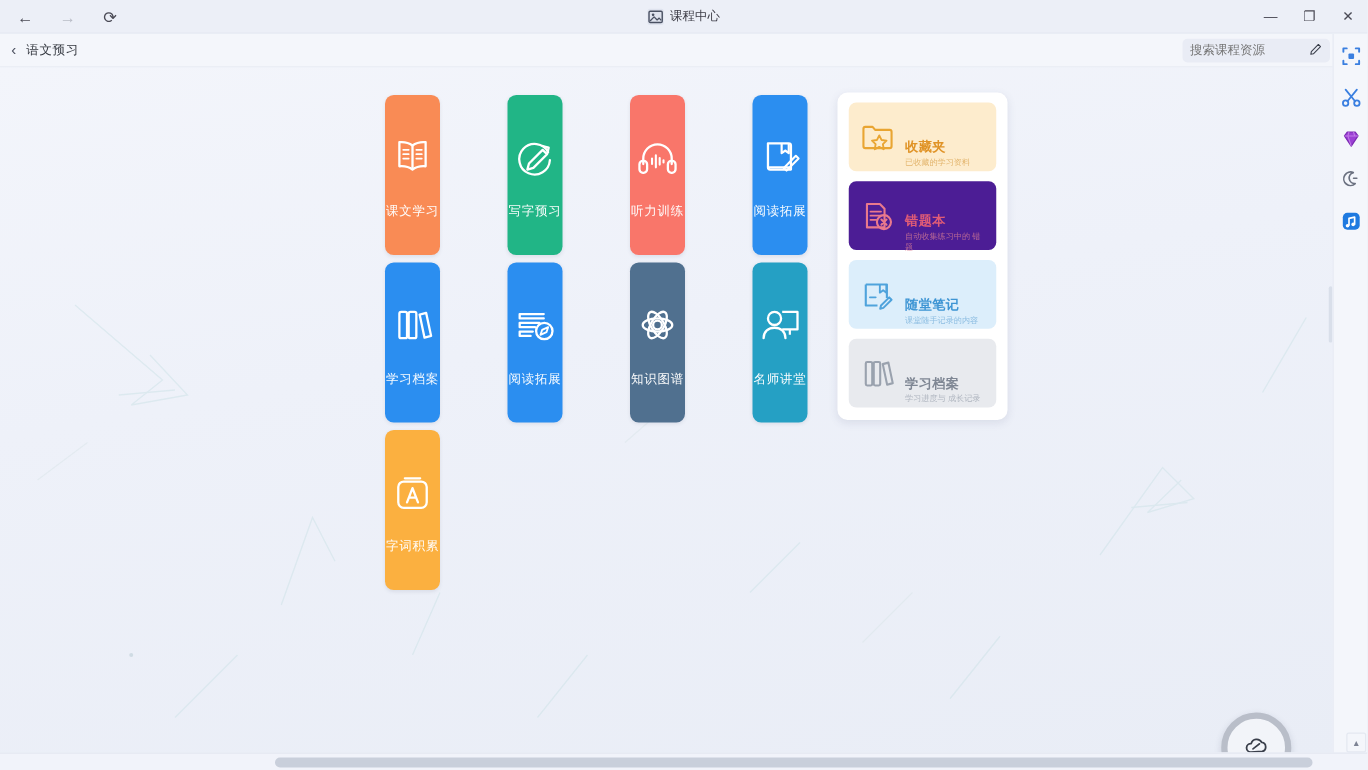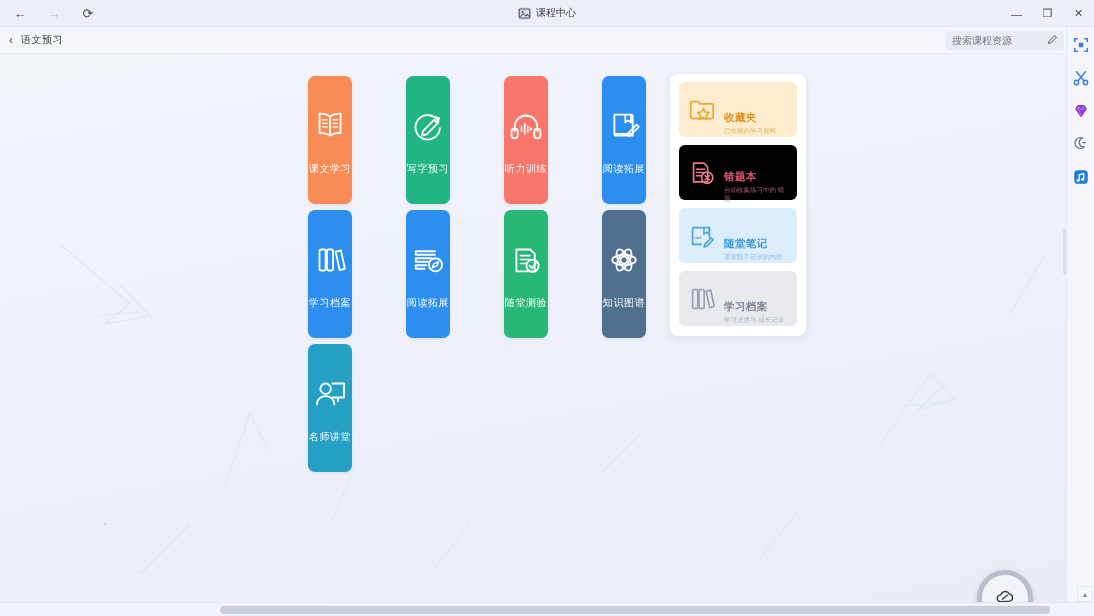--- a/index.html
+++ b/index.html
@@ -305,31 +305,20 @@
               <path d="M10 14h22M10 14v4h22" fill="none" stroke="#fff" stroke-width="2.1" stroke-linecap="round" stroke-linejoin="round"></path>
               <path d="M10 22h18M10 22v4h14" fill="none" stroke="#fff" stroke-width="2.1" stroke-linecap="round" stroke-linejoin="round"></path>
               <path d="M10 30h12M10 30v4h10" fill="none" stroke="#fff" stroke-width="2.1" stroke-linecap="round" stroke-linejoin="round"></path>
               <circle cx="32.5" cy="29.5" r="7.5" fill="none" stroke="#fff" stroke-width="2.1"></circle>
               <path d="M36 26 L30.5 28.5 L29 33 L34.5 30.5 Z" fill="none" stroke="#fff" stroke-width="1.7" stroke-linejoin="round"></path>
             </svg>
         </span>
         <span class="tlabel">阅读拓展</span>
       </div>
 
-      <div class="tile" style="background:#27b777">
-        <span class="glyph">
-          <svg viewBox="0 0 48 48">
-              <path d="M13 12h16l5 5v20H13z" fill="none" stroke="#fff" stroke-width="2.1" stroke-linejoin="round"></path>
-              <path d="M17.5 19h11M17.5 23.5h11M17.5 28h6" stroke="#fff" stroke-width="1.8" stroke-linecap="round"></path>
-              <circle cx="31.5" cy="30.5" r="7" fill="none" stroke="#fff" stroke-width="2.1"></circle>
-              <path d="M28 30.5 L30.8 33.3 L35.3 27.8" fill="none" stroke="#fff" stroke-width="2.1" stroke-linecap="round" stroke-linejoin="round"></path>
-            </svg>
-        </span>
-        <span class="tlabel">随堂测验</span>
-      </div>
 
       <div class="tile" style="background:#50708f">
         <span class="glyph">
           <svg viewBox="0 0 48 48">
               <circle cx="24" cy="24" r="4" fill="none" stroke="#fff" stroke-width="2.1"></circle>
               <ellipse cx="24" cy="24" rx="13.5" ry="6" fill="none" stroke="#fff" stroke-width="2.1"></ellipse>
               <ellipse cx="24" cy="24" rx="13.5" ry="6" fill="none" stroke="#fff" stroke-width="2.1" transform="rotate(60 24 24)"></ellipse>
               <ellipse cx="24" cy="24" rx="13.5" ry="6" fill="none" stroke="#fff" stroke-width="2.1" transform="rotate(120 24 24)"></ellipse>
             </svg>
         </span>
@@ -341,38 +330,48 @@
           <svg viewBox="0 0 48 48">
               <circle cx="19" cy="18" r="6" fill="none" stroke="#fff" stroke-width="2.1"></circle>
               <path d="M9 36c0-6 4.5-9.5 10-9.5S29 30 29 36" fill="none" stroke="#fff" stroke-width="2.1" stroke-linecap="round"></path>
               <path d="M26 12h14v16H26" fill="none" stroke="#fff" stroke-width="2.1" stroke-linejoin="round"></path>
               <path d="M33 28v5" stroke="#fff" stroke-width="2"></path>
             </svg>
         </span>
         <span class="tlabel">名师讲堂</span>
       </div>
 
+      <div class="tile" style="background:#fbb040">
+        <span class="glyph">
+          <svg viewBox="0 0 48 48">
+              <rect x="11" y="14" width="26" height="24" rx="5" fill="none" stroke="#fff" stroke-width="2.1"></rect>
+              <path d="M17 11h14" stroke="#fff" stroke-width="2.1" stroke-linecap="round"></path>
+              <path d="M19 33 L24 20 L29 33 M20.9 28.6h6.2" fill="none" stroke="#fff" stroke-width="2.1" stroke-linecap="round" stroke-linejoin="round"></path>
+            </svg>
+        </span>
+        <span class="tlabel">字词积累</span>
+      </div>
     </div>
 
     <div class="sidepanel">
 
       <div class="scard" style="background:#fdeccd">
         <span class="sico">
           <svg viewBox="0 0 32 32">
               <path d="M4 8.5a1.6 1.6 0 0 1 1.6-1.6h6.2l2.2 2.6h12.4a1.6 1.6 0 0 1 1.6 1.6v12.4a1.6 1.6 0 0 1-1.6 1.6H5.6A1.6 1.6 0 0 1 4 23.5z" fill="none" stroke="#e9a532" stroke-width="1.8" stroke-linejoin="round"></path>
               <path d="M17.5 14.2l1.9 3.9 4.3.6-3.1 3 .7 4.3-3.8-2-3.8 2 .7-4.3-3.1-3 4.3-.6z" fill="none" stroke="#e9a532" stroke-width="1.6" stroke-linejoin="round"></path>
             </svg>
         </span>
         <span class="stext">
           <span class="stitle" style="color:#e09326">收藏夹</span>
           <span class="ssub" style="color:#d9a04a">已收藏的学习资料</span>
         </span>
       </div>
 
-      <div class="scard" style="background:#000000">
+      <div class="scard" style="background:#4c1d95">
         <span class="sico">
           <svg viewBox="0 0 32 32">
               <path d="M7 5.5h11l4 4v16H7z" fill="none" stroke="#e9798c" stroke-width="1.8" stroke-linejoin="round"></path>
               <path d="M10 12h9M10 15.5h9M10 19h5" stroke="#e9798c" stroke-width="1.5" stroke-linecap="round"></path>
               <circle cx="21.5" cy="21" r="6" fill="none" stroke="#e9798c" stroke-width="1.8"></circle>
               <path d="M19.3 18.8l4.4 4.4M23.7 18.8l-4.4 4.4" stroke="#e9798c" stroke-width="1.7" stroke-linecap="round"></path>
             </svg>
         </span>
         <span class="stext">
           <span class="stitle" style="color:#e05c76">错题本</span>

